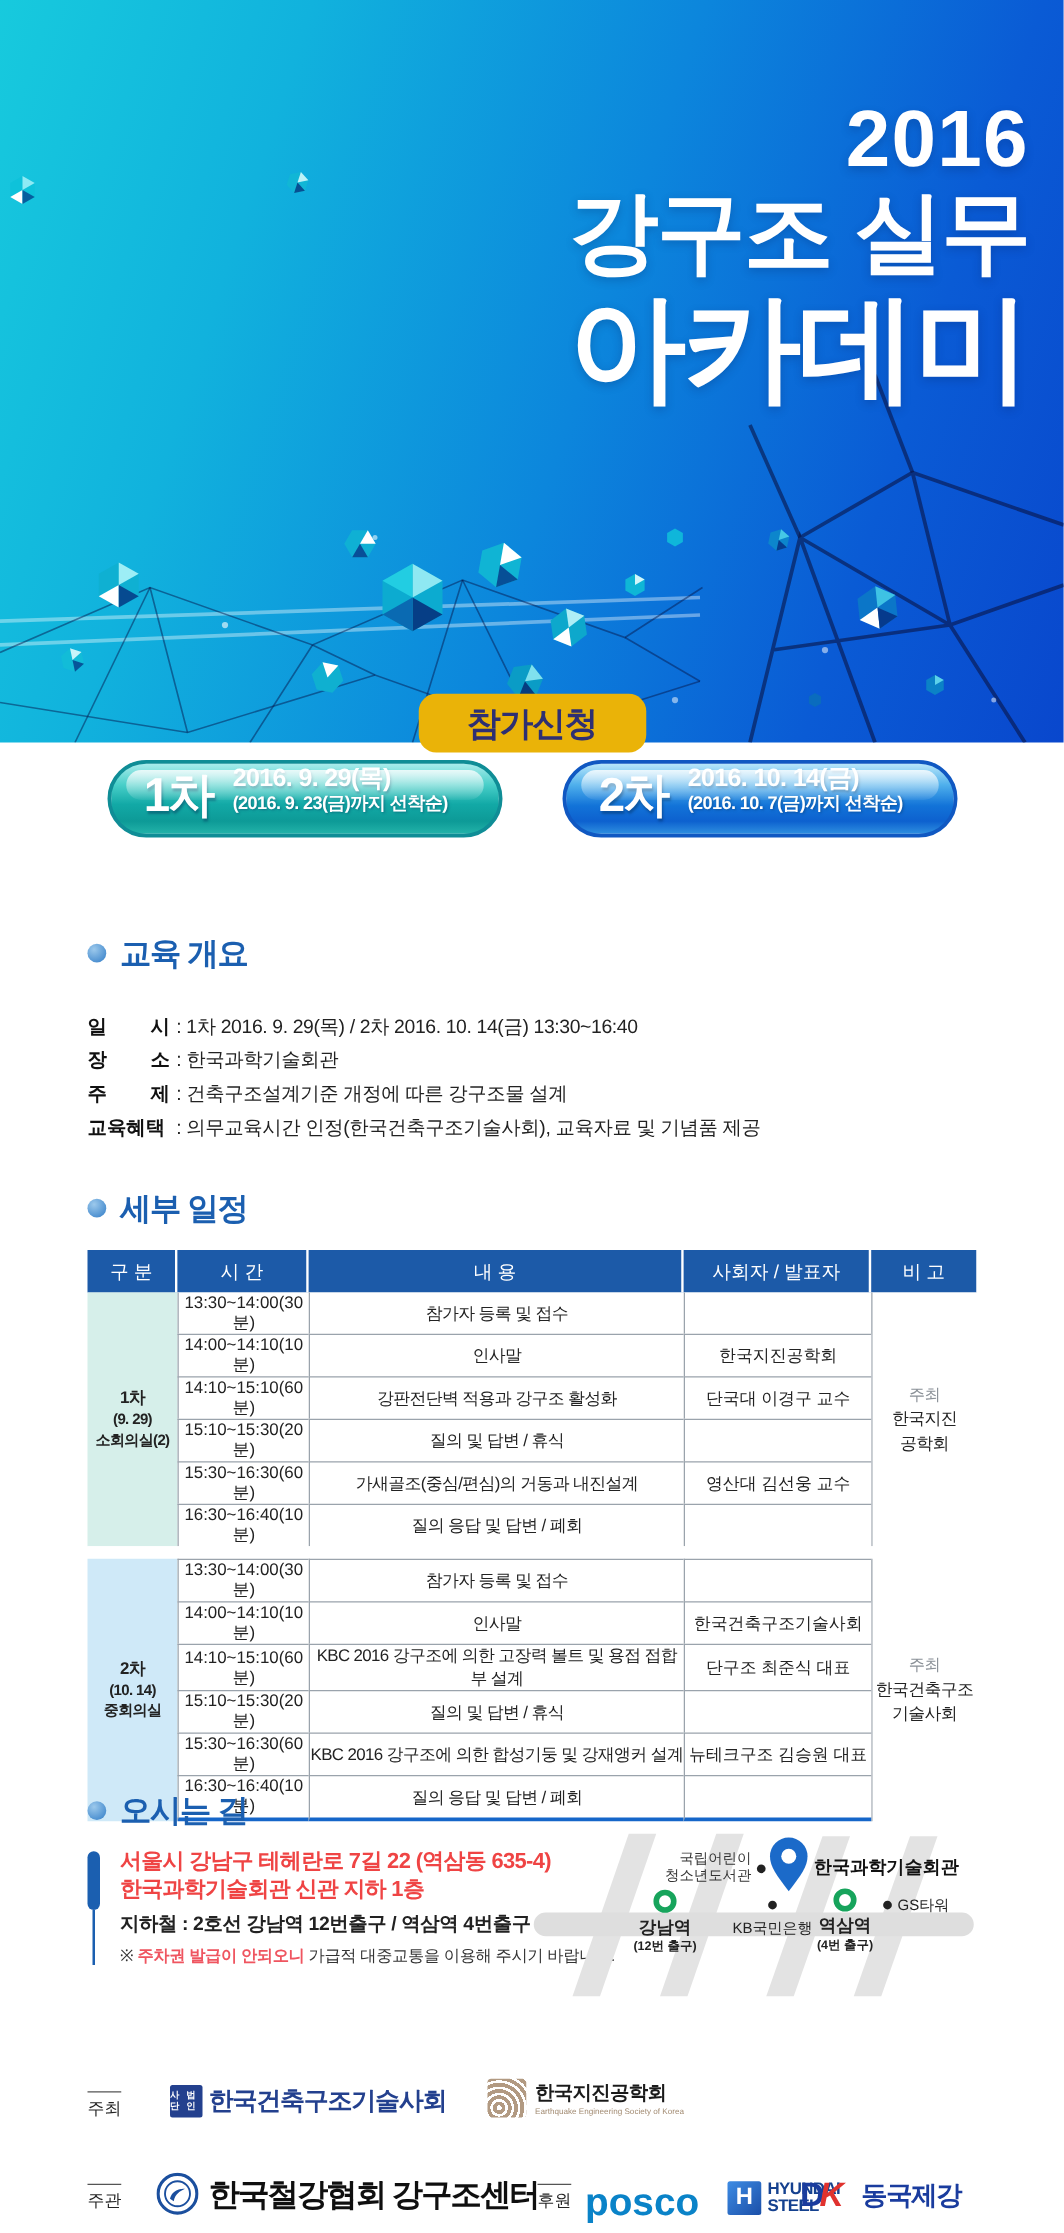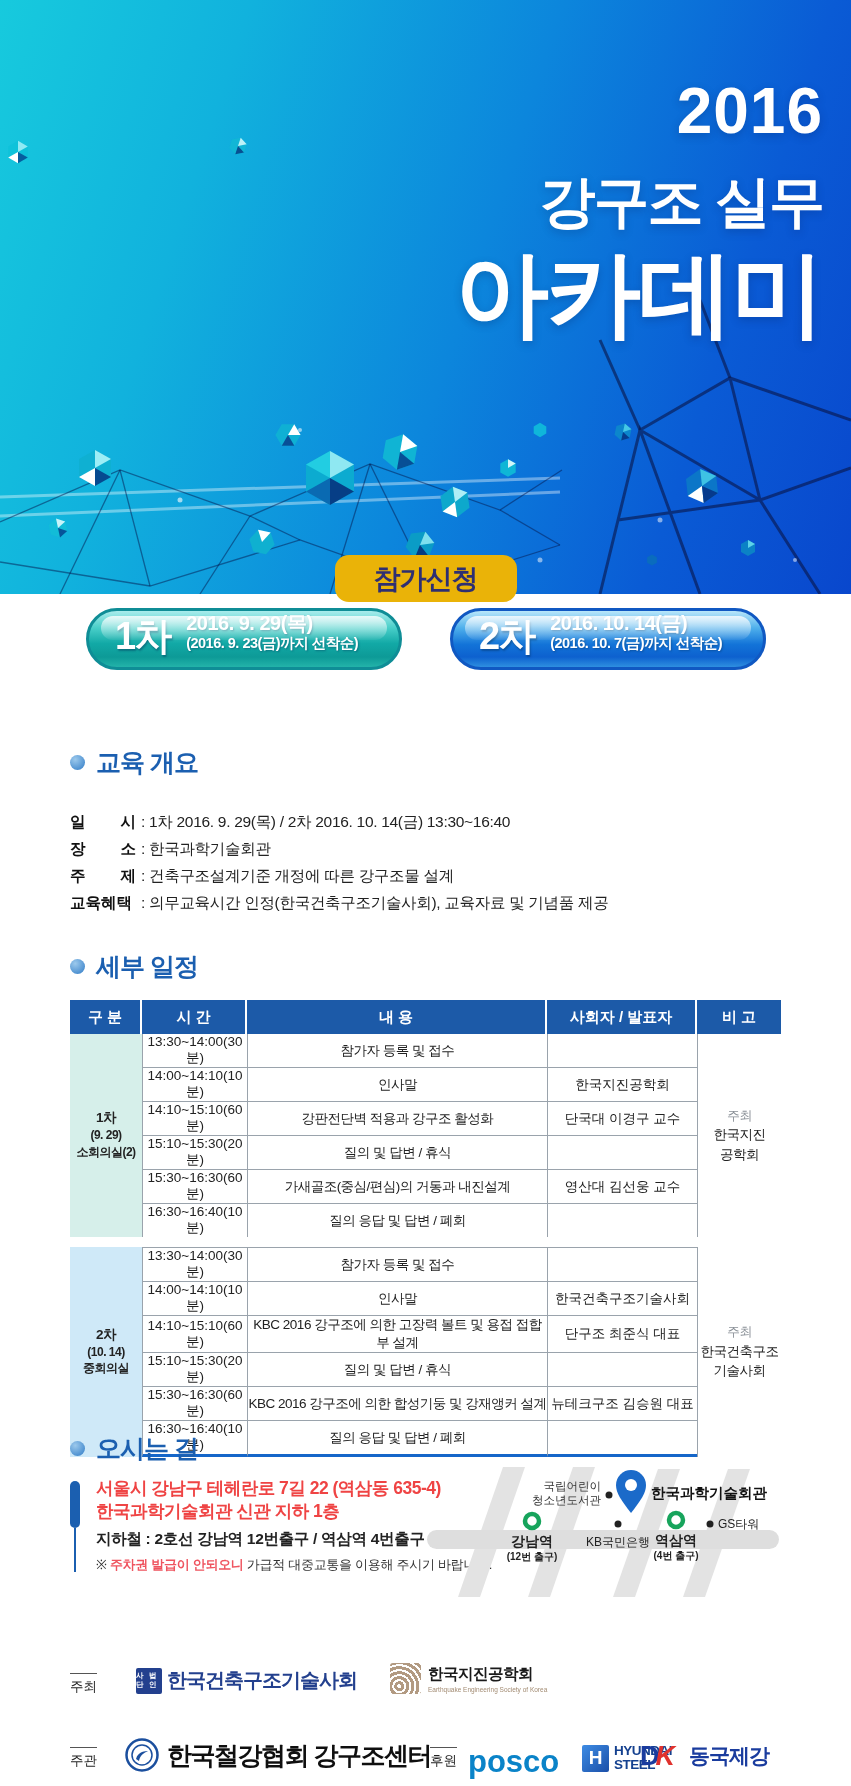--- a/index.html
+++ b/index.html
@@ -6,21 +6,21 @@
   body { background:#fff; font-family:"Liberation Sans", sans-serif; }
   .page { position:relative; width:851px; height:1786px; background:#fff; overflow:hidden; margin:0 auto; }
 
   
   .hero { position:absolute; left:0; top:0; width:851px; height:594px;
     background:linear-gradient(108deg,#17cadd 0%,#11b2dd 24%,#0c86dc 54%,#0a5bd5 80%,#0947cd 100%); }
   .hero-art { position:absolute; left:0; top:0; }
   .hero-title { position:absolute; top:78px; right:28px; text-align:right; color:#fff; z-index:2;
     text-shadow:0 3px 8px rgba(2,30,90,.25); font-weight:bold; }
   .t-year  { font-size:64px; line-height:66px; letter-spacing:1px; }
-  .t-line1 { font-size:56px; line-height:84px; letter-spacing:-2px; margin-top:16px; }
+  .t-line1 { font-size:72px; line-height:84px; letter-spacing:-2px; margin-top:0; }
   .t-line2 { font-size:94px; line-height:96px; letter-spacing:-2px; margin-top:2px; }
 
   .apply-box { position:absolute; top:555px; left:50%; transform:translateX(-50%);
     width:182px; height:47px; background:#eab308; border-radius:14px; z-index:3;
     display:flex; align-items:center; justify-content:center;
     font-size:27px; font-weight:bold; color:#2e2f72; letter-spacing:-1px; cursor:pointer; }
 
   
   .pill { position:absolute; top:608px; width:316px; height:62px; border-radius:34px;
     display:flex; align-items:flex-start; color:#fff; z-index:2; }
@@ -48,21 +48,21 @@
   
   .overview { position:absolute; left:70px; top:808px; font-size:15.5px; color:#222; }
   .ov-line { height:27px; line-height:27px; white-space:nowrap; }
   .ov-label { display:inline-block; width:66px; font-weight:bold; color:#111;
     text-align:justify; text-align-last:justify; vertical-align:top; }
   .ov-value { margin-left:5px; letter-spacing:-0.3px; }
 
   
   .sched { position:absolute; left:70px; top:1000px; width:711px; border-collapse:separate; border-spacing:0;
     font-size:13.5px; color:#222; table-layout:fixed; }
-  .sched th { background:#1c5aa8; color:#fff; font-size:15px; font-weight:bold; height:34px;
+  .sched th { background:#1c5aa8; color:#fff; font-size:15px; font-weight:normal; height:34px;
     border-right:2px solid #fff; }
   .sched th:last-child { border-right:none;margin-left:16px; }
   .sched td { text-align:center; height:29px; background:#fff; border-left:1px solid #9aa3ac; }
   .sched td.no-bl { border-left:none; }
   .sched tr + tr td.cell { border-top:1px solid #9aa3ac; }
   .sched .grp-label { font-weight:bold; line-height:1.25; font-size:13.5px; letter-spacing:-0.5px; }
   .sched .grp-label .sub { font-size:12px; font-weight:bold; }
   .g1 { background:#d6efea !important; }
   .g2 { background:#cfe9f8 !important; }
   .note-cell { line-height:1.45; letter-spacing:-0.5px; }

